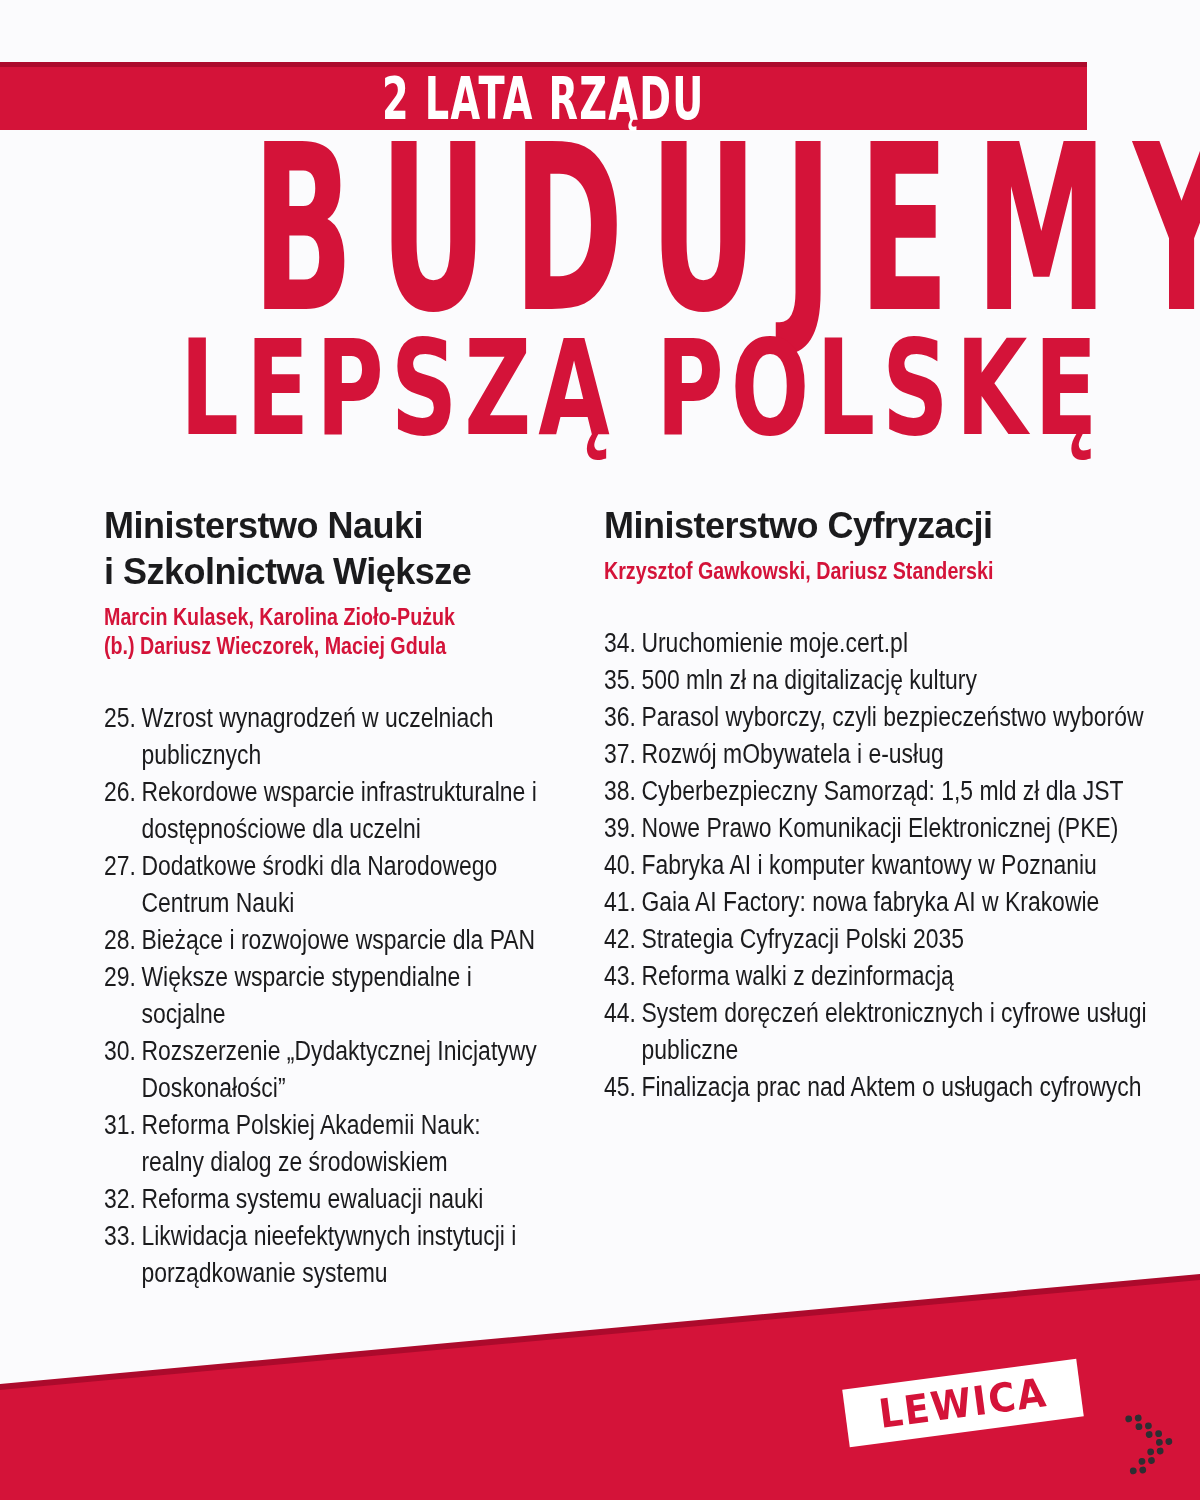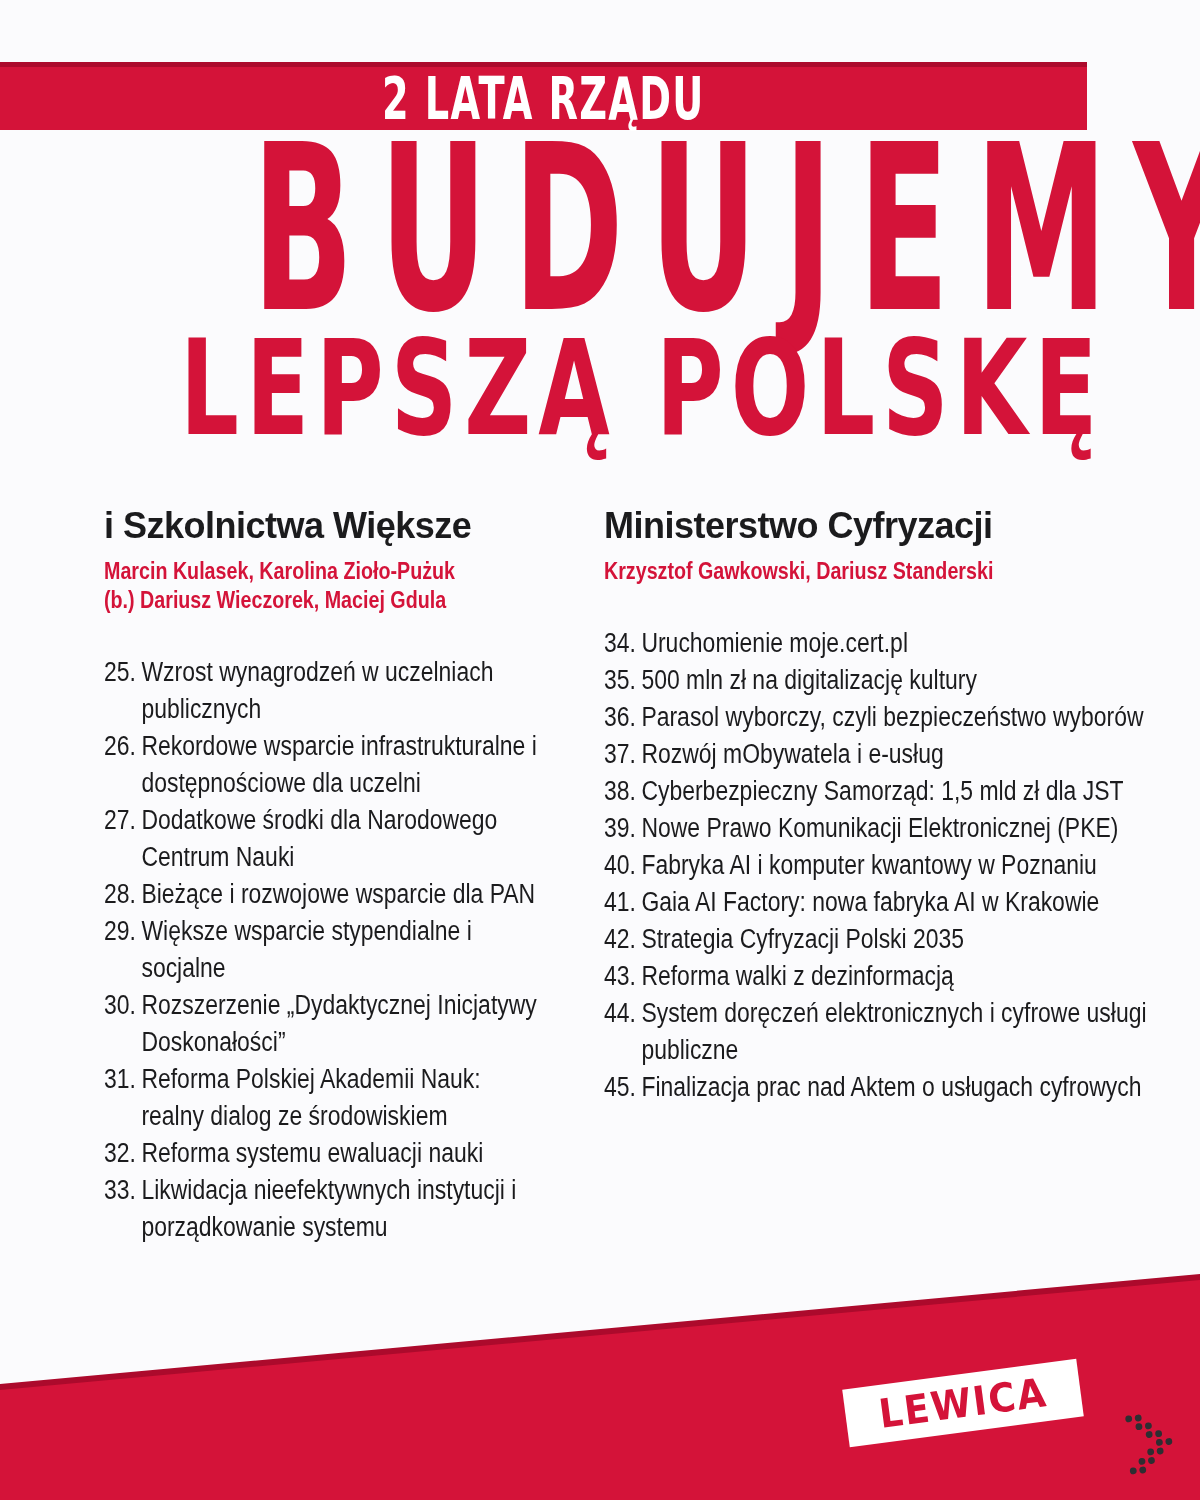--- a/index.html
+++ b/index.html
@@ -58,20 +58,21 @@
 
   <div class="banner">
     <span class="banner-label">2 LATA RZĄDU</span>
   </div>
 
   <div class="title1">BUDUJEMY</div>
   <div class="title2">LEPSZĄ POLSKĘ</div>
 
   <div class="col col-left">
     <div class="ministry">
+        <div>Ministerstwo Nauki</div>
         <div>i Szkolnictwa Większe</div>
       </div>
     <div class="ministers">
         <div>Marcin Kulasek, Karolina Zioło-Pużuk</div>
         <div>(b.) Dariusz Wieczorek, Maciej Gdula</div>
       </div>
     <div class="list">
         <div class="item">
           <span class="num">25.</span>
           <span class="txt">Wzrost wynagrodzeń w uczelniach publicznych</span>

